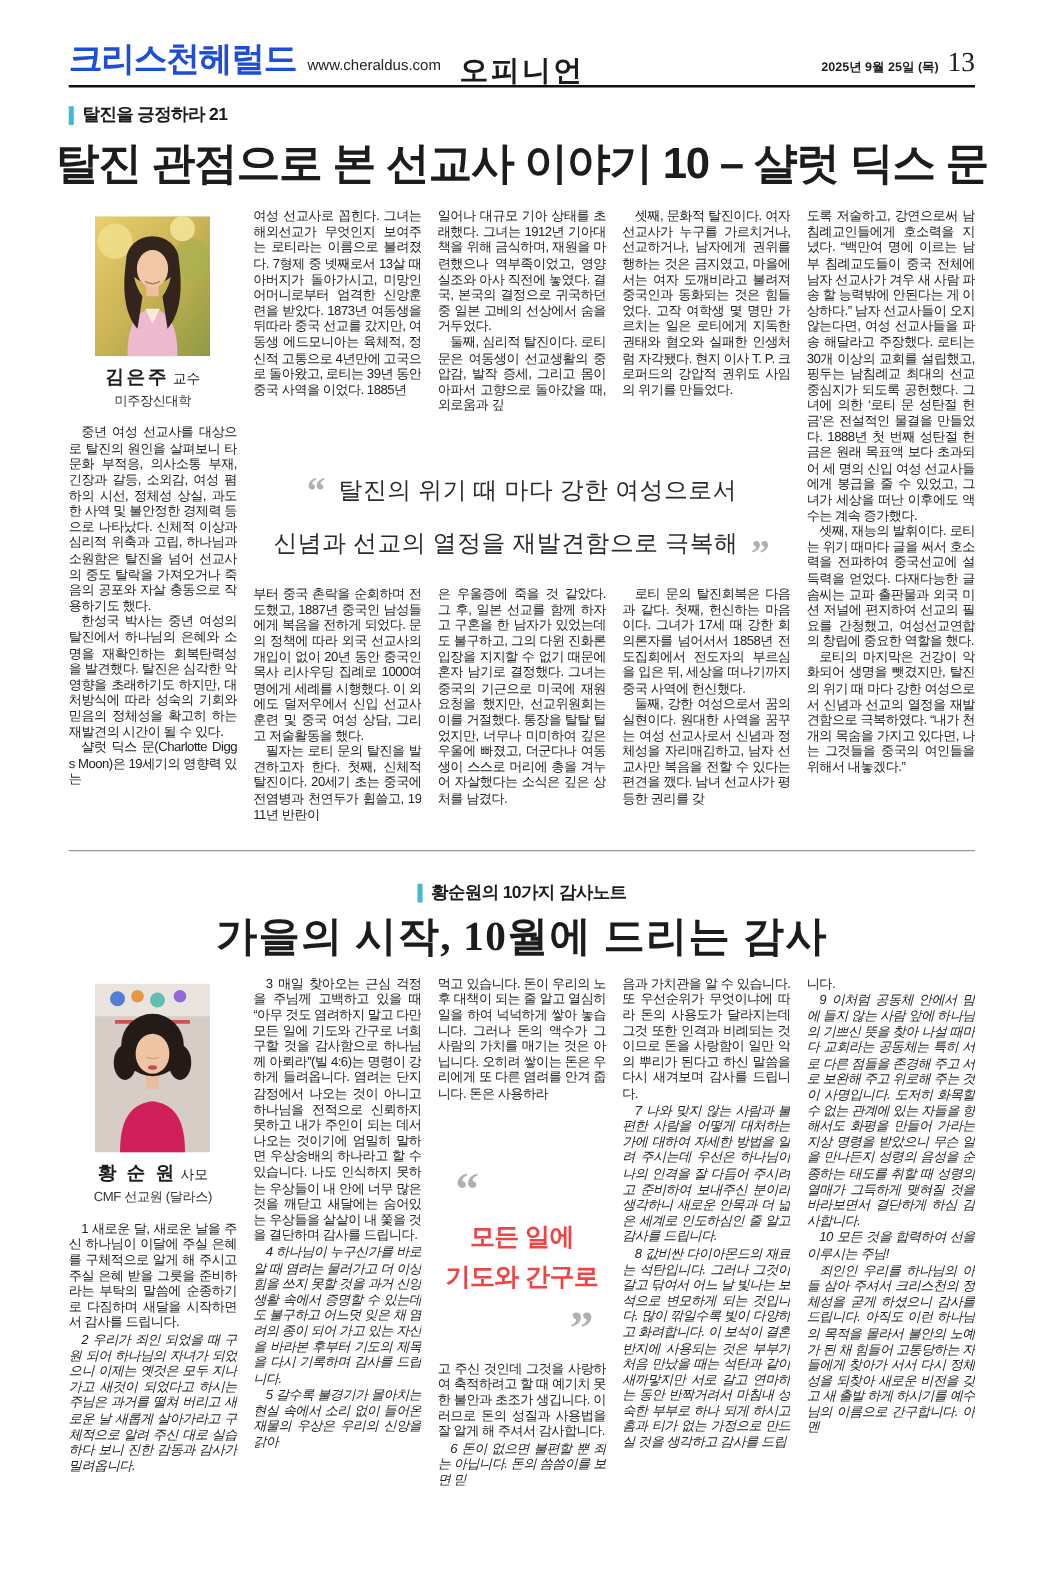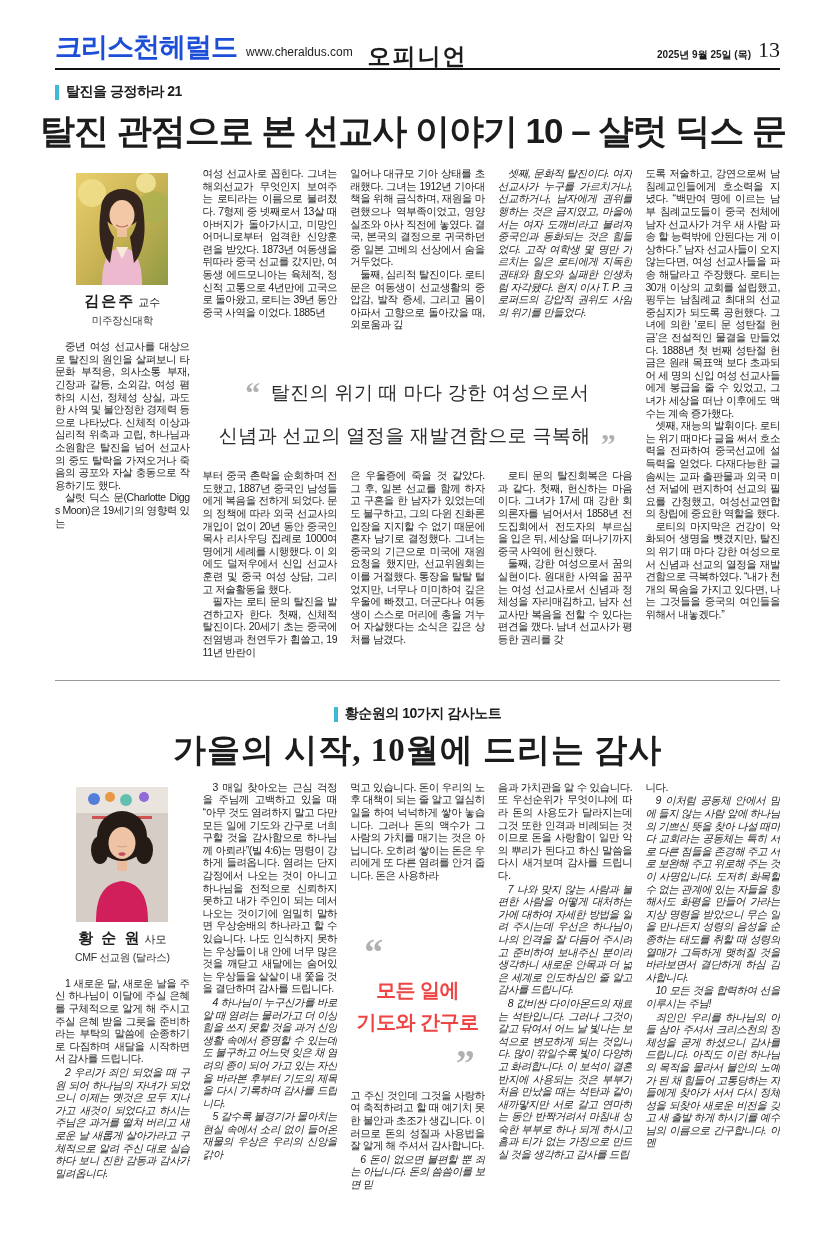--- a/index.html
+++ b/index.html
@@ -21,32 +21,32 @@
   .section { position:absolute; left:50%; transform:translateX(-50%); bottom:0;
     font-size:23px; font-weight:bold; letter-spacing:2px; line-height:1; }
   .mast-right { margin-left:auto; display:flex; align-items:flex-end; }
   .dateline { font-size:10px; font-weight:bold; line-height:1.2; }
   .pageno { font-family:"Liberation Serif", serif; font-size:22px; font-weight:normal;
     margin-left:7px; line-height:1; }
   
   .kicker { margin:13px 55px 0; display:flex; align-items:center; }
   .kbar { width:4px; height:15px; background:var(--accent); margin-right:7px; }
   .ktext { font-size:14px; font-weight:bold; letter-spacing:-0.5px; }
-  .headline1 { margin:10px 40px 16px; font-size:35px; font-weight:bold;
+  .headline1 { margin:10px 40px 16px; text-align:center; font-size:35px; font-weight:bold;
     letter-spacing:-1px; line-height:1.15; }
   .headline2 { margin:8px 40px 10px; text-align:center; font-family:"Liberation Serif", serif;
     font-size:33px; font-weight:600; letter-spacing:1px; line-height:1.2; }
   .divider { margin:5px 55px 0; border-top:1px solid #999; height:0; }
   
   .a-grid { margin:10px 55px 0; display:grid; grid-template-columns:repeat(5,1fr);
     column-gap:13px; overflow:hidden; }
   .a1 { grid-template-rows:200px 102px 1fr; height:508px; }
   .a2 { grid-template-rows:142px 166px 1fr; height:452px; }
   .a1 .c1 { grid-area:1/1/4/2; } .a1 .c2t { grid-area:1/2/2/3; } .a1 .c3t { grid-area:1/3/2/4; }
-  .a1 .c4t { grid-area:1/4/2/5;font-style:italic; } .a1 .q  { grid-area:2/2/3/5; } .a1 .c2b { grid-area:3/2/4/3; }
+  .a1 .c4t { grid-area:1/4/2/5; } .a1 .q  { grid-area:2/2/3/5; } .a1 .c2b { grid-area:3/2/4/3; }
   .a1 .c3b { grid-area:3/3/4/4; } .a1 .c4b { grid-area:3/4/4/5; } .a1 .c5 { grid-area:1/5/4/6; }
   .a2 .c1 { grid-area:1/1/4/2; } .a2 .c2 { grid-area:1/2/4/3; } .a2 .c3t { grid-area:1/3/2/4; }
   .a2 .q  { grid-area:2/3/3/4; } .a2 .c3b { grid-area:3/3/4/4; } .a2 .c4 { grid-area:1/4/4/5; }
   .a2 .c5 { grid-area:1/5/4/6; }
   .col { overflow:hidden; }
   
   .paras p { margin:0; font-size:10.5px; line-height:1.2; letter-spacing:-0.4px;
     text-align:justify; word-break:break-all; color:#222; }
   .paras p.ind { text-indent:10px; }
   .a2 .paras p + p { margin-top:1px;font-style:italic; }
@@ -116,20 +116,21 @@
           <path d="M67,35 C71,62 67,80 58,90 L54,64 C60,56 62,46 61,38 Z" fill="#33241e"></path>
           <rect x="41" y="52" width="10" height="12" fill="#eec09c"></rect>
           <ellipse cx="46" cy="42" rx="12.5" ry="15" fill="#f2c8a6"></ellipse>
           <path d="M40,52 Q46,56 52,52" stroke="#b76a5a" stroke-width="1.2" fill="none"></path>
         </svg>
         <div class="a-name"><span>김은주</span><span class="a-role">교수</span></div>
         <div class="a-affil">미주장신대학</div>
       </div>
       <div class="paras">
           <p class="ind">중년 여성 선교사를 대상으로 탈진의 원인을 살펴보니 타문화 부적응, 의사소통 부재, 긴장과 갈등, 소외감, 여성 폄하의 시선, 정체성 상실, 과도한 사역 및 불안정한 경제력 등으로 나타났다. 신체적 이상과 심리적 위축과 고립, 하나님과 소원함은 탈진을 넘어 선교사의 중도 탈락을 가져오거나 죽음의 공포와 자살 충동으로 작용하기도 했다.</p>
+          <p class="ind">한성국 박사는 중년 여성의 탈진에서 하나님의 은혜와 소명을 재확인하는 회복탄력성을 발견했다. 탈진은 심각한 악영향을 초래하기도 하지만, 대처방식에 따라 성숙의 기회와 믿음의 정체성을 확고히 하는 재발견의 시간이 될 수 있다.</p>
           <p class="ind">샬럿 딕스 문(Charlotte Diggs Moon)은 19세기의 영향력 있는</p>
         </div>
     </div>
     <div class="col c2t paras">
         <p>여성 선교사로 꼽힌다. 그녀는 해외선교가 무엇인지 보여주는 로티라는 이름으로 불려졌다. 7형제 중 넷째로서 13살 때 아버지가 돌아가시고, 미망인 어머니로부터 엄격한 신앙훈련을 받았다. 1873년 여동생을 뒤따라 중국 선교를 갔지만, 여동생 에드모니아는 육체적, 정신적 고통으로 4년만에 고국으로 돌아왔고, 로티는 39년 동안 중국 사역을 이었다. 1885년</p>
       </div>
     <div class="col c3t paras">
         <p>일어나 대규모 기아 상태를 초래했다. 그녀는 1912년 기아대책을 위해 금식하며, 재원을 마련했으나 역부족이었고, 영양실조와 아사 직전에 놓였다. 결국, 본국의 결정으로 귀국하던 중 일본 고베의 선상에서 숨을 거두었다.</p>
         <p class="ind">둘째, 심리적 탈진이다. 로티 문은 여동생이 선교생활의 중압감, 발작 증세, 그리고 몸이 아파서 고향으로 돌아갔을 때, 외로움과 깊</p>
       </div>

